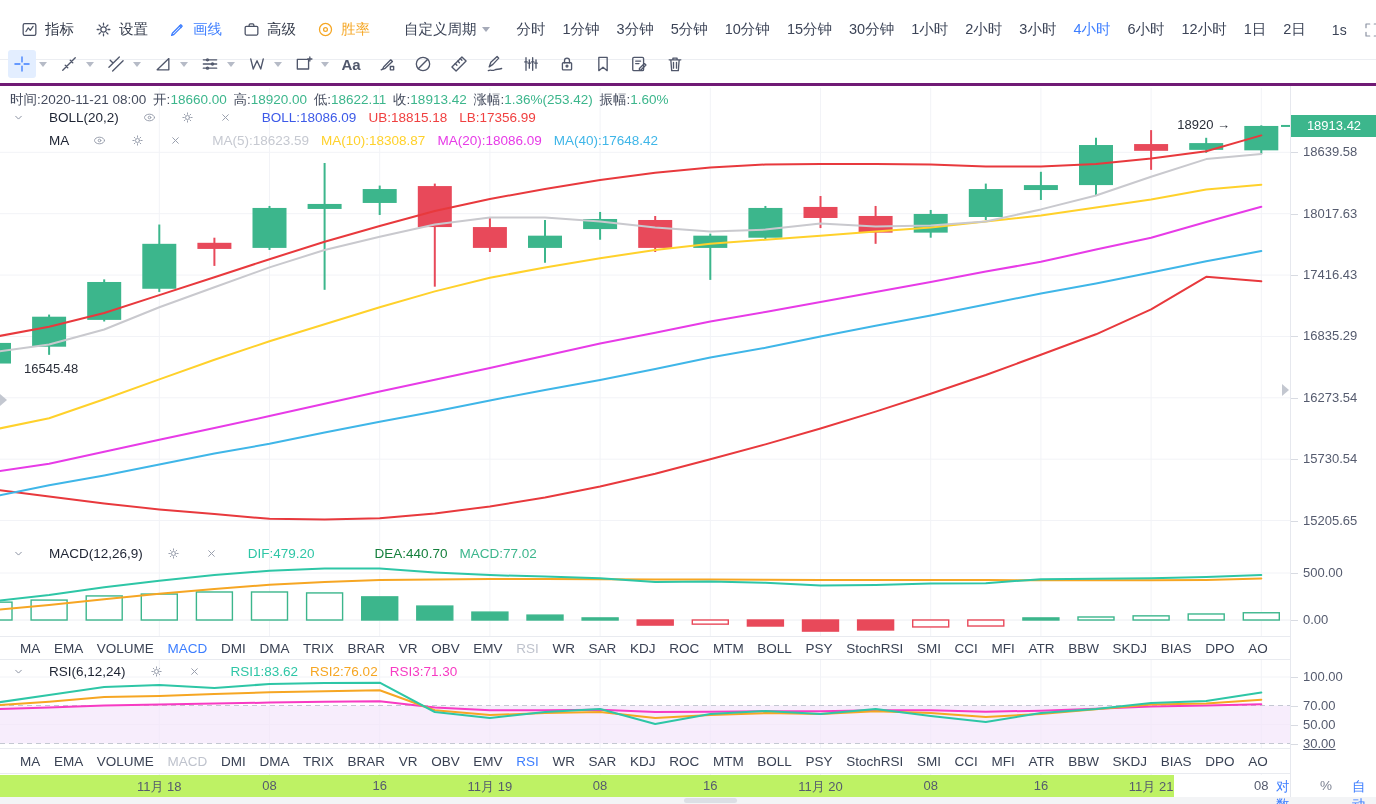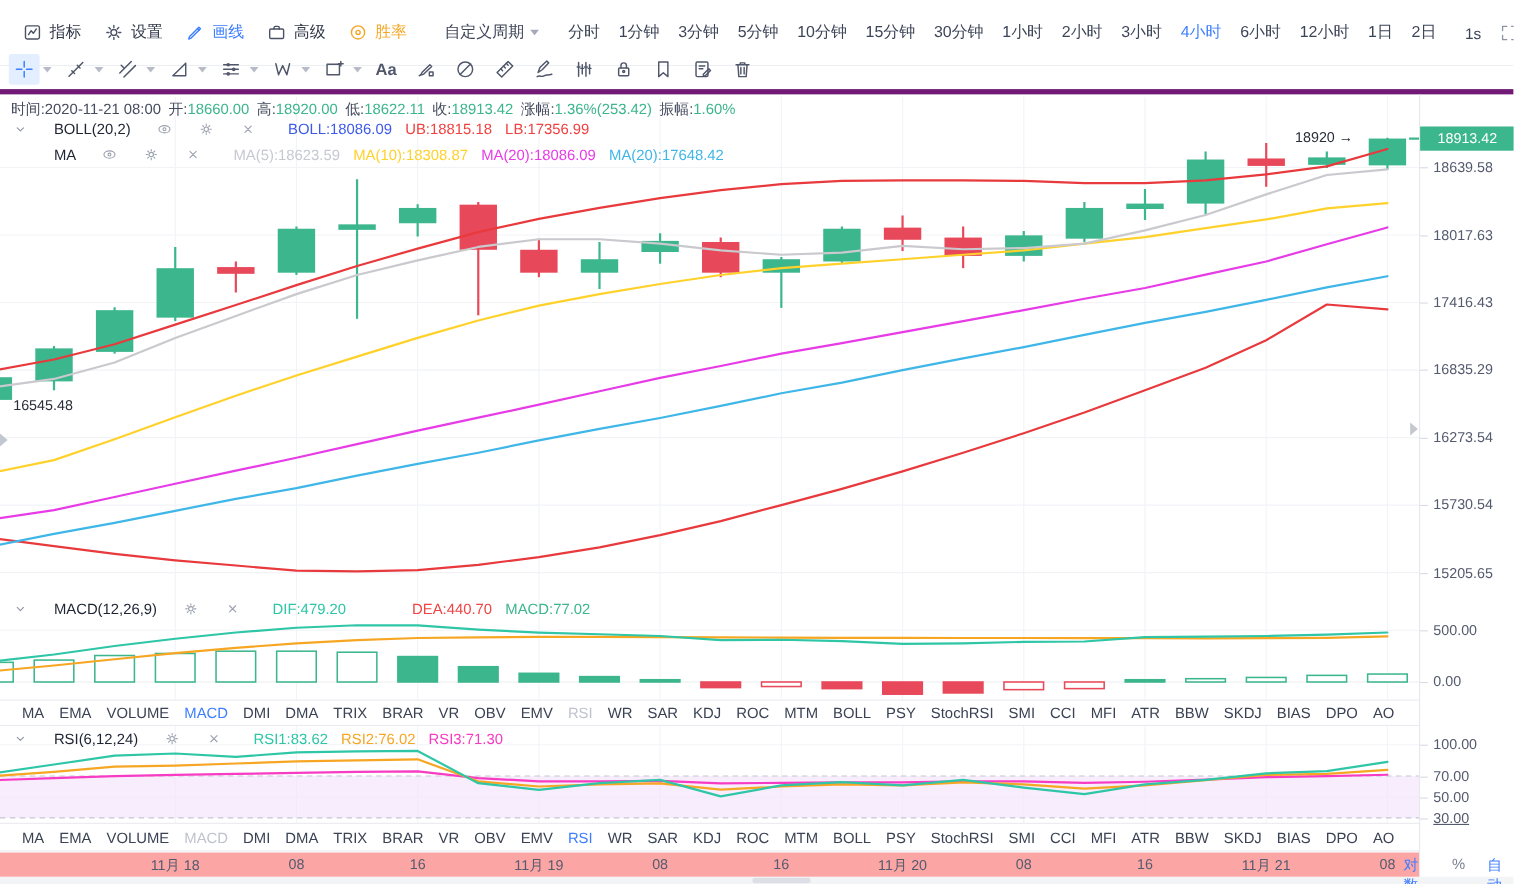--- a/index.html
+++ b/index.html
@@ -20,21 +20,21 @@
   .caret { width:0; height:0; border-left:4.5px solid transparent;
     border-right:4.5px solid transparent; border-top:5.5px solid #a5aab8; display:inline-block; }
   #timeframes { display:flex; align-items:center; margin-left:10px; }
   .tf { font-size:14.5px; color:#3c4457; margin-left:17px; cursor:pointer; white-space:nowrap; }
   .tf.active { color:#3D7EFF; }
   .res { font-size:14px; color:#3c4457; margin-left:26px; }
   .tbicon { margin-left:16px; cursor:pointer; display:flex; align-items:center; }
 
   
   .tb2 { position:absolute; left:0; top:45px; width:1376px; height:41px;
-    border-bottom:5px solid #701a75; display:flex; align-items:center; }
+    border-bottom:3px solid #701a75; display:flex; align-items:center; }
   .dtool { display:flex; align-items:center; margin-left:8px; cursor:pointer; }
   .dtool .box { width:28px; height:28px; border-radius:3px; display:flex;
     align-items:center; justify-content:center; }
   .dtool.active .box { background:#e3eeff; }
   .dtool .caret { margin-left:3px; border-top-color:#b6bbc7; }
   .dtool .aa { font-size:15px; color:#50576b; font-weight:bold; }
 
   
   .chart { position:absolute; left:0; top:86px; width:1290px; height:710px;
     background:#fff; }
@@ -48,22 +48,22 @@
   .ind-hdr .noclick { width:16px; }
   .ind-hdr .hico { display:flex; align-items:center; cursor:pointer; }
   .ind-vals { display:flex; gap:12px; margin-left:6px; }
   .tabrow { position:absolute; left:0; width:1290px; background:#fff;
     border-top:1px solid #e9ebf0; border-bottom:1px solid #e9ebf0;
     display:flex; align-items:center; justify-content:space-between;
     padding:0 22px 0 20px; z-index:6; }
   .tabrow .tab { font-size:13.5px; color:#3a4254; cursor:pointer; white-space:nowrap; }
   .tabrow .tab.on { color:#3D7EFF; }
   .tabrow .tab.off { color:#bfc3cd; }
-  .xaxis { position:absolute; left:0; top:689px; width:1290px; height:22px;
-    background:#fca5a5; z-index:6; }
+  .xaxis { position:absolute; left:0; top:689px; width:1174px; height:22px;
+    background:#bef264; z-index:6; }
   .xlab { position:absolute; top:3px; transform:translateX(-50%);
     font-size:13px; color:#555b6e; white-space:nowrap; }
   .anno { position:absolute; font-size:13px; color:#2a2e39; z-index:5; white-space:nowrap; }
   .handle { position:absolute; z-index:7; width:0; height:0;
     border-top:6px solid transparent; border-bottom:6px solid transparent;
     border-left:7px solid #c3c7d0; }
 
   
   .axiscol { position:absolute; left:1290px; top:86px; width:86px; height:711px;
     border-left:1px solid #e6e8ee; background:#fff; }
@@ -518,21 +518,21 @@
             <svg width="15" height="15" viewBox="0 0 24 24">
               <g class="ic" style="stroke:#9aa0ae">
                 <path d="M7.5 7.5l9 9M16.5 7.5l-9 9"></path>
               </g>
             </svg>
           </span>
           <span class="ind-vals">
             <span style="color: rgb(198, 201, 209);">MA(5):18623.59</span>
             <span style="color: rgb(255, 209, 43);">MA(10):18308.87</span>
             <span style="color: rgb(231, 59, 231);">MA(20):18086.09</span>
-            <span style="color: rgb(63, 182, 232);">MA(20):17648.42</span>
+            <span style="color: rgb(63, 182, 232);">MA(40):17648.42</span>
           </span>
         </div>
         <div class="ind-hdr" style="top: 460px;">
           <span class="chev">
             <svg width="15" height="15" viewBox="0 0 24 24">
               <g class="ic" style="stroke:#8c93a3">
                 <polyline points="7.5,10 12,14.5 16.5,10"></polyline>
               </g>
             </svg>
           </span>
@@ -547,21 +547,21 @@
           </span>
           <span class="hico">
             <svg width="15" height="15" viewBox="0 0 24 24">
               <g class="ic" style="stroke:#9aa0ae">
                 <path d="M7.5 7.5l9 9M16.5 7.5l-9 9"></path>
               </g>
             </svg>
           </span>
           <span class="ind-vals">
             <span style="color: rgb(46, 198, 166);">DIF:479.20</span>
-            <span style="color: #ef4444; padding-left: 48px;">DEA:440.70</span>
+            <span style="color: #15803d; padding-left: 48px;">DEA:440.70</span>
             <span style="color: rgb(60, 182, 140);">MACD:77.02</span>
           </span>
         </div>
         <div class="ind-hdr" style="top: 578px;">
           <span class="chev">
             <svg width="15" height="15" viewBox="0 0 24 24">
               <g class="ic" style="stroke:#8c93a3">
                 <polyline points="7.5,10 12,14.5 16.5,10"></polyline>
               </g>
             </svg>
@@ -658,21 +658,21 @@
         <span class="xlab" style="left: 489.9px;">11月 19</span>
         <span class="xlab" style="left: 600.1px;">08</span>
         <span class="xlab" style="left: 710.3px;">16</span>
         <span class="xlab" style="left: 820.5px;">11月 20</span>
         <span class="xlab" style="left: 930.7px;">08</span>
         <span class="xlab" style="left: 1040.9px;">16</span>
         <span class="xlab" style="left: 1151.1px;">11月 21</span>
         <span class="xlab" style="left: 1261.3px;">08</span>
       </div>
     <div class="anno" style="right: 1290px; left: 1177.3px; top: 31.3223px;" id="highAnno">18920 →</div>
-    <div class="anno" id="leftPriceAnno" style="left: 12px; top: 274.841px;">16545.48</div>
+    <div class="anno" id="leftPriceAnno" style="left: 24px; top: 274.841px;">16545.48</div>
     <div class="handle" style="left:0;top:308px;"></div>
     <div class="handle" style="left:1282px;top:298px;"></div>
   </div>
 
   <div class="axiscol" id="axiscol">
       <div class="ctag" style="top: 28.9513px;">18913.42</div>
       <div class="ptick" style="top: 58.3258px;">18639.58</div>
       <div class="ptick" style="top: 119.697px;">18017.63</div>
       <div class="ptick" style="top: 181.068px;">17416.43</div>
       <div class="ptick" style="top: 242.439px;">16835.29</div>

